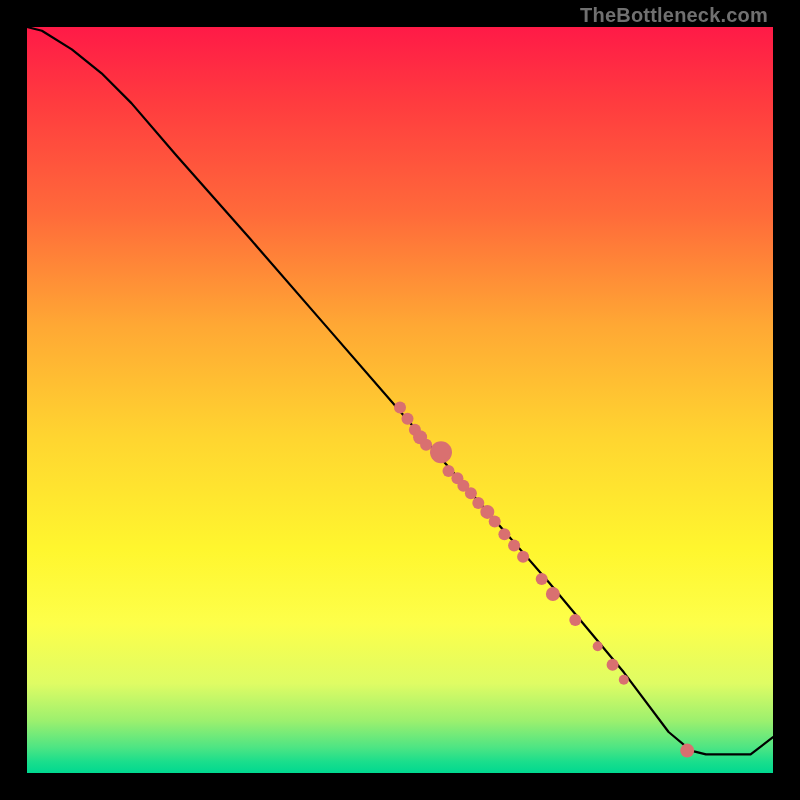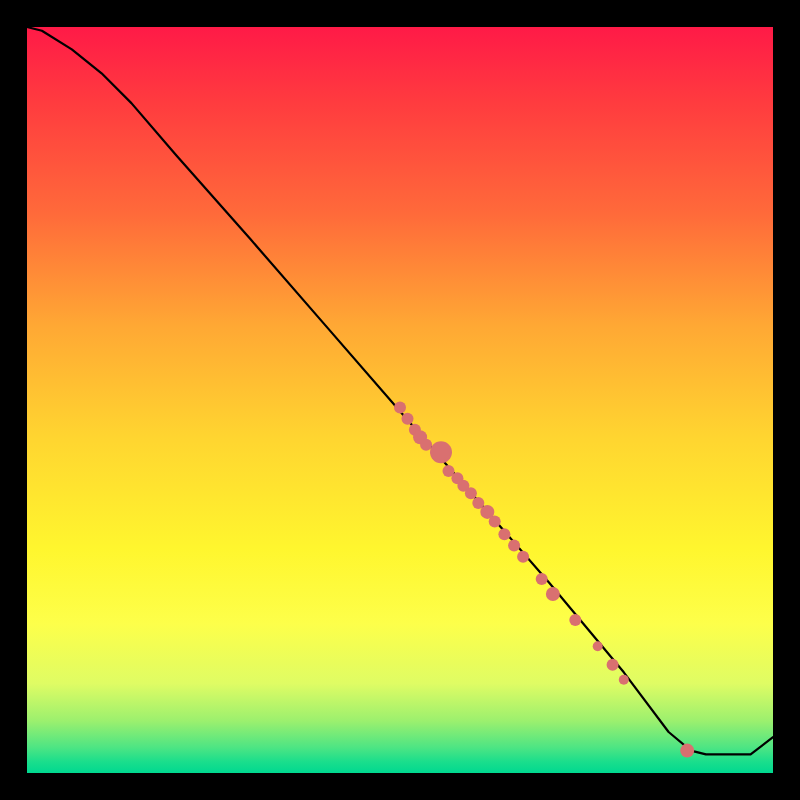--- a/index.html
+++ b/index.html
@@ -97,13 +97,14 @@
           <circle cx="514.7" cy="552.0" r="6" class="data-point"></circle>
           <circle cx="525.9" cy="567.0" r="7" class="data-point"></circle>
           <circle cx="548.3" cy="593.1" r="6" class="data-point"></circle>
           <circle cx="570.7" cy="619.2" r="5" class="data-point"></circle>
           <circle cx="585.6" cy="637.8" r="6" class="data-point"></circle>
           <circle cx="596.8" cy="652.8" r="5" class="data-point"></circle>
           <circle cx="660.2" cy="723.6" r="7" class="data-point"></circle>
         </g>
     </svg>
   </div>
+  <div class="attribution">TheBottleneck.com</div>
 </div>
 
 </body></html>

